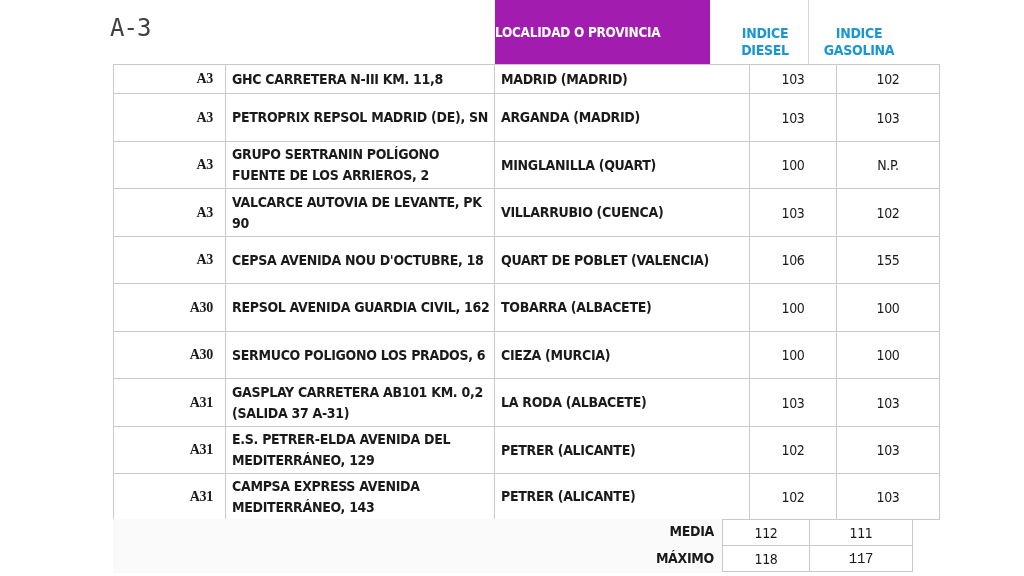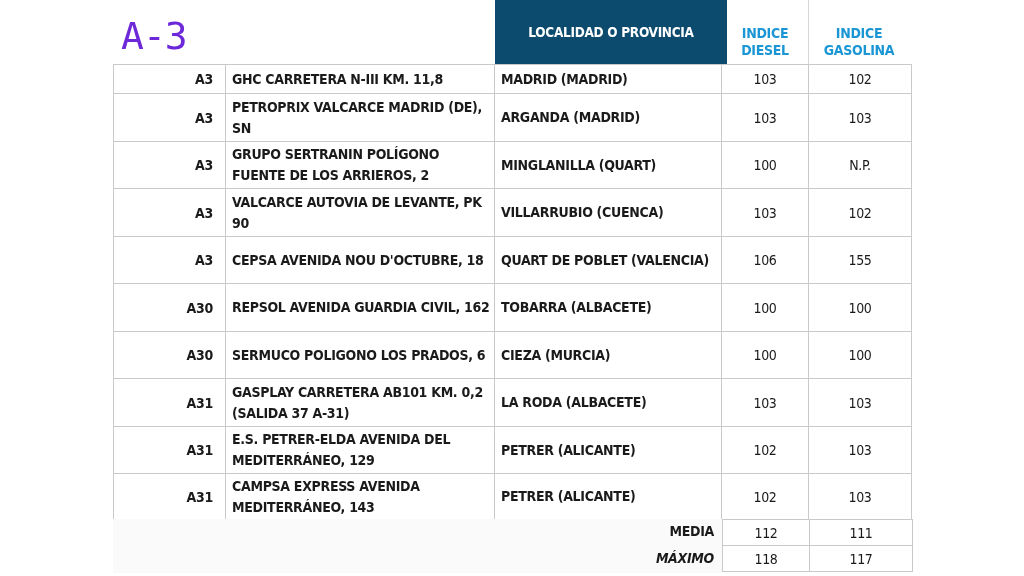--- a/index.html
+++ b/index.html
@@ -1,32 +1,32 @@
 <!DOCTYPE html>
 <html><head>
 <meta charset="utf-8">
 <style>
   html, body { margin:0; padding:0; }
   body { width:1024px; height:576px; background:#ffffff; position:relative; overflow:hidden;
          font-family:"DejaVu Sans Condensed","DejaVu Sans", sans-serif; color:#1a1a1a; }
-  .title { position:absolute; left:121px; top:14px; font-family:"DejaVu Sans Mono", monospace;
-           font-size:38px; color:#6d28d9; letter-spacing:-1px; }
-  .hdr-dark { position:absolute; left:495px; top:0; width:232px; height:64px; background:#0c4a6e;
+  .title { position:absolute; left:110px; top:14px; font-family:"DejaVu Sans Mono", monospace;
+           font-size:24px; color:#404040; letter-spacing:-1px; }
+  .hdr-dark { position:absolute; left:495px; top:0; width:215px; height:64px; background:#a21caf;
               color:#ffffff; font-weight:bold; font-size:13.5px; display:flex; align-items:center;
-              justify-content:center; letter-spacing:-0.3px; }
+              letter-spacing:-0.3px; }
   .hdr-idx { position:absolute; top:10px; height:64px; display:flex; align-items:center; justify-content:center;
              text-align:center; color:#1a96d4; font-weight:bold; font-size:14px; line-height:17px;
              letter-spacing:-0.3px; }
   .hdr-sep { position:absolute; top:0; width:1px; height:64px; background:#d6d6d6; }
   table.main { position:absolute; left:113px; top:64px; border-collapse:collapse; }
   table.main td { border:1.5px solid #c9c9c9; font-weight:bold; font-size:14px; padding:0; vertical-align:middle;
                   letter-spacing:-0.3px; }
-  td.road { width:112px; text-align:right; padding-right:12px !important; box-sizing:border-box; }
+  td.road { width:112px; text-align:right; padding-right:12px !important; box-sizing:border-box;font-family:Liberation Serif, serif; }
   td.addr { width:269px; padding-left:6px !important; box-sizing:border-box; line-height:21px; }
-  td.loc { width:227px; padding-left:6px !important; box-sizing:border-box; line-height:21px; }
+  td.loc { width:255px; padding-left:6px !important; box-sizing:border-box; line-height:21px; }
   td.num { width:86px; text-align:center; font-weight:normal !important; }
   td.num2 { width:102px; text-align:center; font-weight:normal !important; }
   .summary { position:absolute; left:722px; top:519px; border-collapse:collapse; }
   .summary td { border:1.5px solid #c9c9c9; font-size:14px; text-align:center; height:25px; padding:0; letter-spacing:-0.3px; }
   .sum-label { position:absolute; right:310px; font-weight:bold; font-size:14px; text-align:right; letter-spacing:-0.3px; }
   .bg-strip { position:absolute; left:113px; top:519px; width:609px; height:54px; background:#fafafa; }
 </style>
 </head>
 <body>
 
@@ -53,21 +53,21 @@
   <tbody id="tbody">
       <tr style="height: 29px;">
         <td class="road">A3</td>
         <td class="addr">GHC CARRETERA N-III KM. 11,8</td>
         <td class="loc">MADRID (MADRID)</td>
         <td class="num">103</td>
         <td class="num2">102</td>
       </tr>
       <tr style="height: 48px;">
         <td class="road">A3</td>
-        <td class="addr">PETROPRIX VALCARCE MADRID (DE), SN</td>
+        <td class="addr">PETROPRIX REPSOL MADRID (DE), SN</td>
         <td class="loc">ARGANDA (MADRID)</td>
         <td class="num">103</td>
         <td class="num2">103</td>
       </tr>
       <tr style="height: 47px;">
         <td class="road">A3</td>
         <td class="addr">GRUPO SERTRANIN POLÍGONO FUENTE DE LOS ARRIEROS, 2</td>
         <td class="loc">MINGLANILLA (QUART)</td>
         <td class="num">100</td>
         <td class="num2">N.P.</td>
@@ -119,25 +119,25 @@
         <td class="addr">CAMPSA EXPRESS AVENIDA MEDITERRÁNEO, 143</td>
         <td class="loc">PETRER (ALICANTE)</td>
         <td class="num">102</td>
         <td class="num2">103</td>
       </tr>
     </tbody>
 </table>
 
 <div class="bg-strip"></div>
 <div class="sum-label" style="top:523px;">MEDIA</div>
-<div class="sum-label" style="top:550px;font-style:italic;">MÁXIMO</div>
+<div class="sum-label" style="top:550px;">MÁXIMO</div>
 <table class="summary">
   <tbody>
       <tr>
     <td style="width:86px;margin-left:12px;">112</td>
     <td style="width:102px;">111</td>
   </tr>
   <tr>
     <td style="width:86px;">118</td>
-    <td style="width:102px;">117</td>
+    <td style="width:102px;font-family:Liberation Mono, monospace;">117</td>
   </tr>
 </tbody>
   </table>
 
 </body></html>

